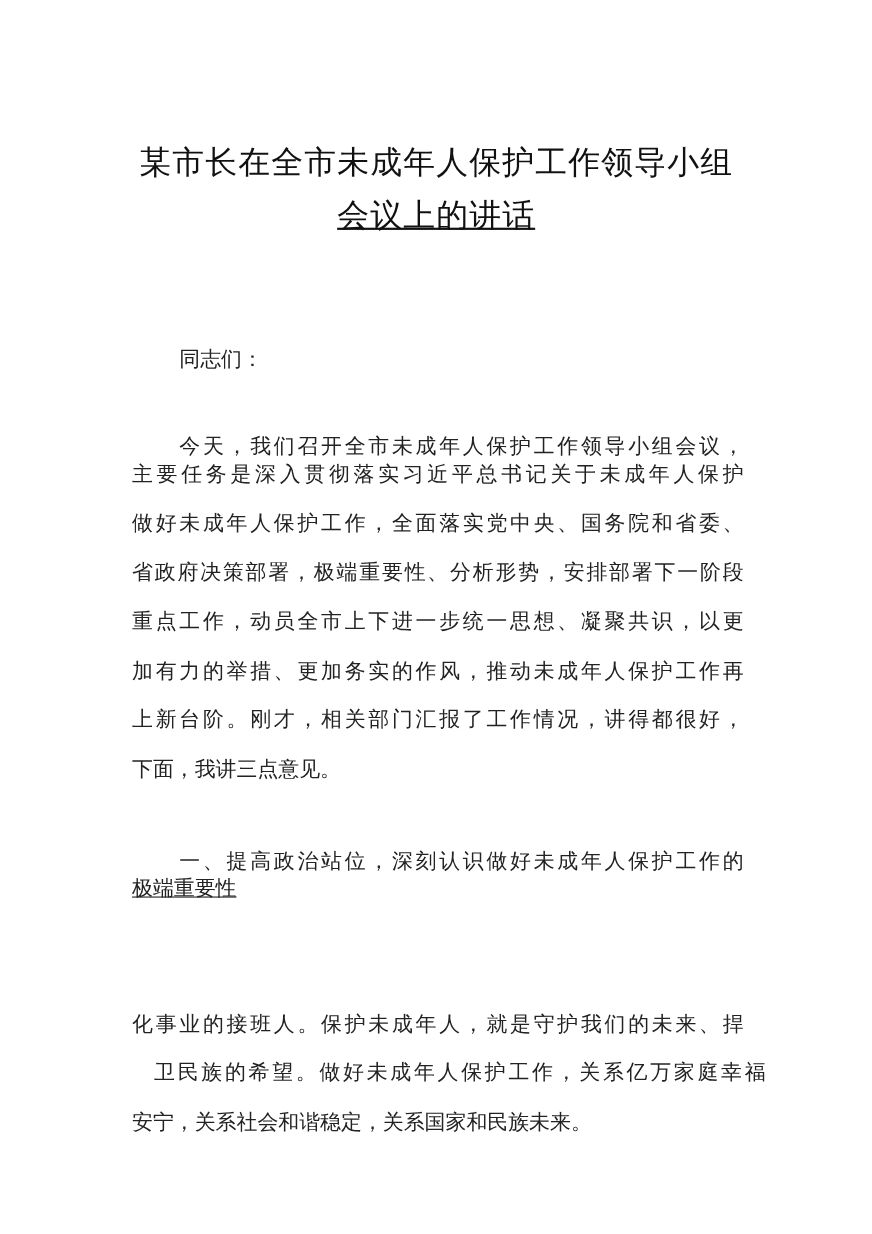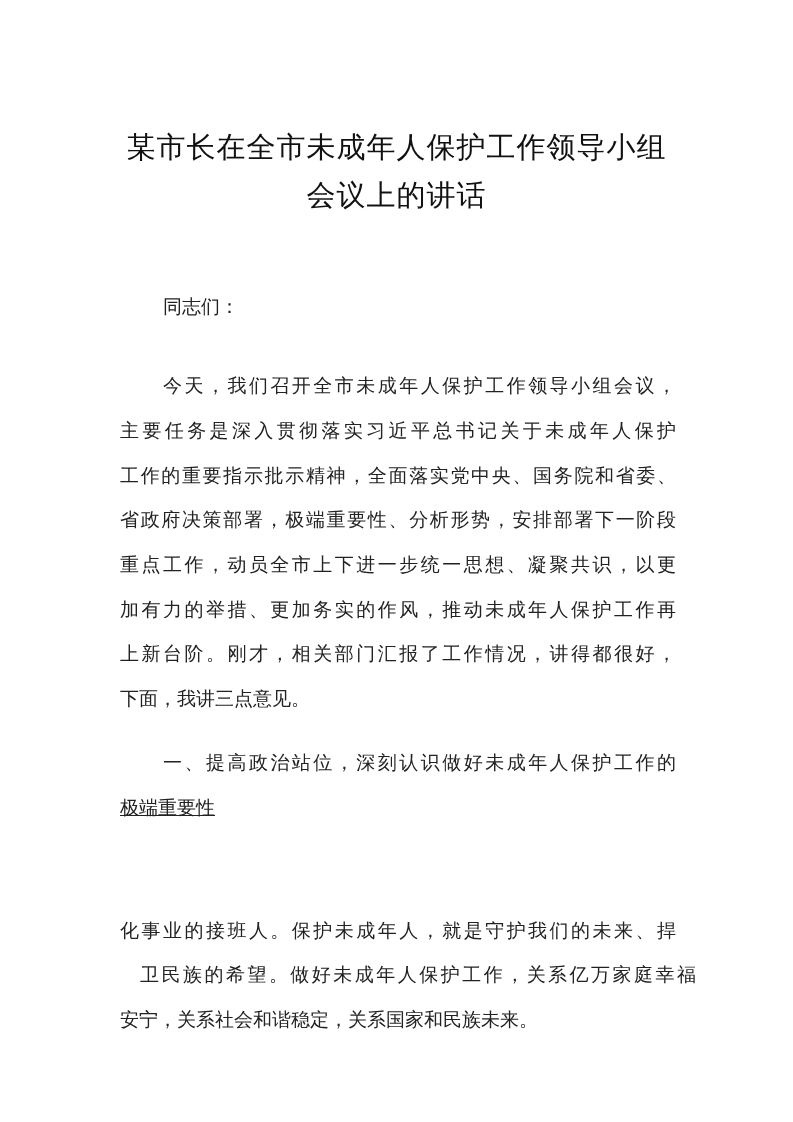--- a/index.html
+++ b/index.html
@@ -4,35 +4,35 @@
   <style>
     html, body { margin: 0; padding: 0; background: #ffffff; }
     body { width: 793px; height: 1122px; position: relative; overflow: hidden;
       font-family: "DejaVu Sans", "Liberation Sans", sans-serif; color: #1a1a1a; }
     .page { position: absolute; left: 0; top: 0; width: 793px; height: 1122px; background: #fff; }
     .title-line { position: absolute; left: 0; width: 793px; text-align: center;
       font-size: 29px; letter-spacing: 1px; white-space: nowrap; color: #111; }
     .line { position: absolute; left: 120px; width: 556px; font-size: 19px;
       white-space: nowrap; text-align: justify; text-align-last: justify; color: #222; }
     .line.last { text-align-last: left; }
-    .line.indent { left: 163px; width: 513px; }
+    .line.indent { left: 163px; width: 513px; margin-top: 20px; }
   </style>
 </head>
 <body>
 
 <div class="page">
 
   <div class="title-line" style="top:128px;">某市长在全市未成年人保护工作领导小组</div>
-  <div class="title-line" style="top:176px;">会议上的讲话</div>
+  <div class="title-line" style="top:176px;text-decoration:underline;">会议上的讲话</div>
 
   <div class="line indent last" style="top:294px;">同志们：</div>
 
   <div class="line indent" style="top:373px;">今天，我们召开全市未成年人保护工作领导小组会议，</div>
   <div class="line" style="top:418px;">主要任务是深入贯彻落实习近平总书记关于未成年人保护</div>
-  <div class="line" style="top:463px;">工作的重要指示批示精神，全面落实党中央、国务院和省委、</div>
+  <div class="line" style="top:463px;">做好未成年人保护工作，全面落实党中央、国务院和省委、</div>
   <div class="line" style="top:507px;">省政府决策部署，极端重要性、分析形势，安排部署下一阶段</div>
   <div class="line" style="top:552px;">重点工作，动员全市上下进一步统一思想、凝聚共识，以更</div>
   <div class="line" style="top:597px;">加有力的举措、更加务实的作风，推动未成年人保护工作再</div>
   <div class="line" style="top:641px;">上新台阶。刚才，相关部门汇报了工作情况，讲得都很好，</div>
   <div class="line last" style="top:686px;">下面，我讲三点意见。</div>
 
   <div class="line indent" style="top:750px;">一、提高政治站位，深刻认识做好未成年人保护工作的</div>
   <div class="line last" style="top:795px;text-decoration:underline;">极端重要性</div>
 
   <div class="line" style="top:918px;">化事业的接班人。保护未成年人，就是守护我们的未来、捍</div>

